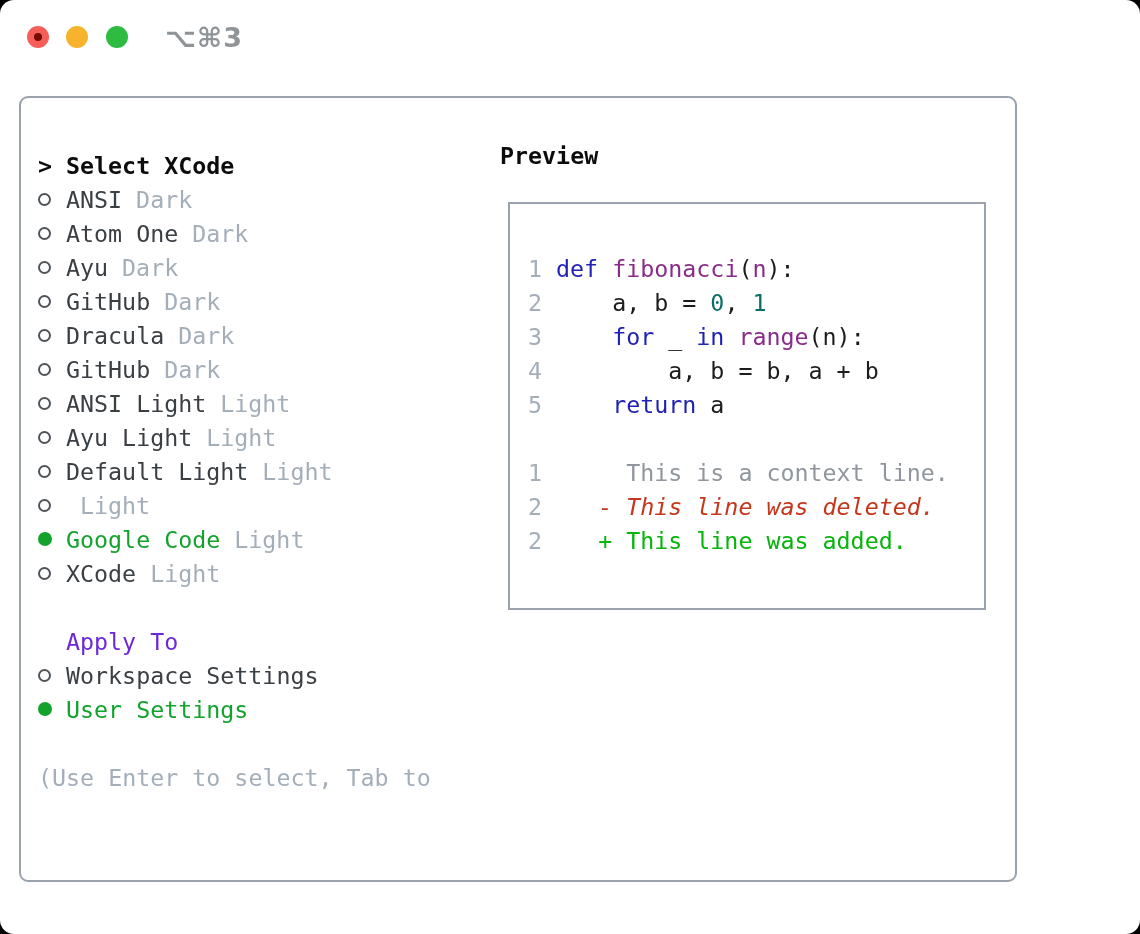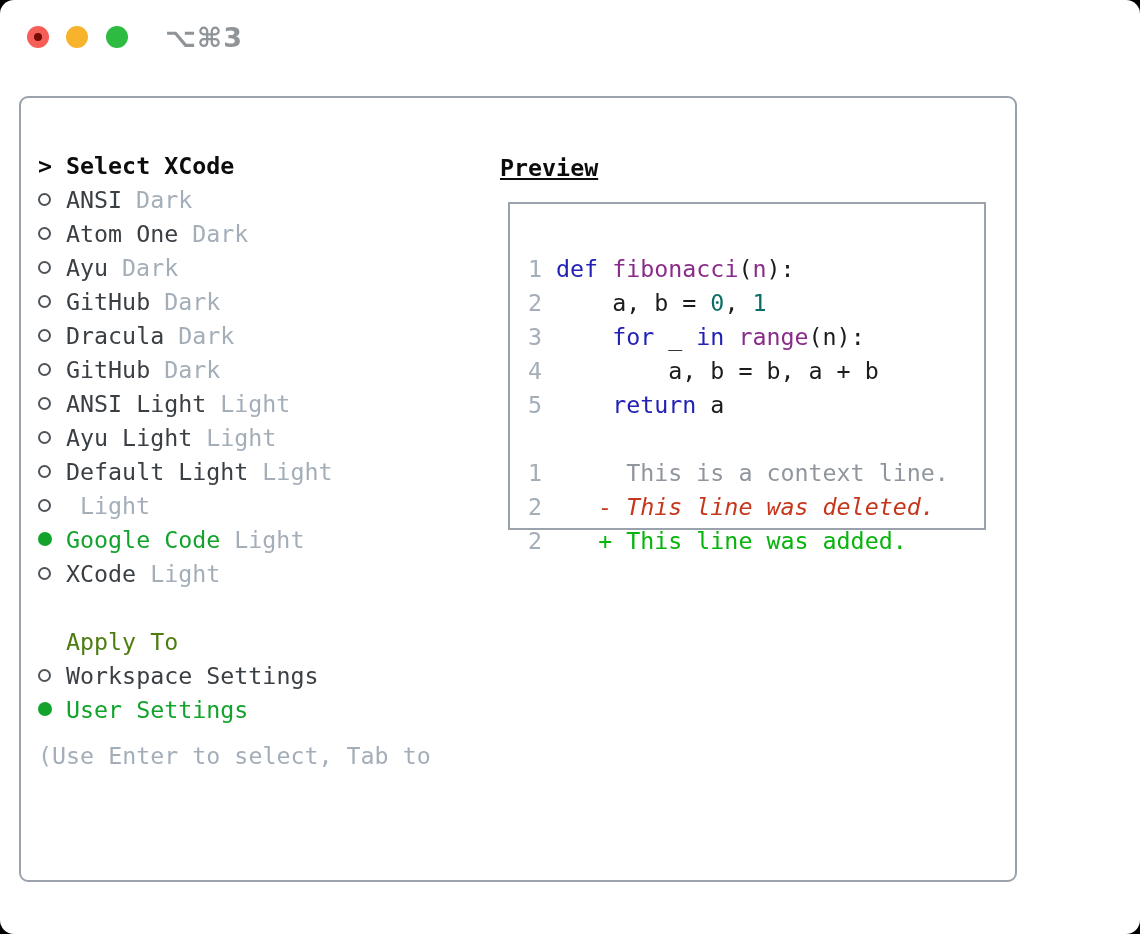--- a/index.html
+++ b/index.html
@@ -26,29 +26,29 @@
   }
   .row{height:34px;display:flex;align-items:center;font-size:23.3px;white-space:pre;}
   .marker{width:28px;flex:0 0 28px;display:flex;align-items:center;}
   .cursor{font-weight:bold;color:var(--heading);}
   .ring{display:inline-block;width:13px;height:13px;border:2px solid var(--ring);border-radius:50%;box-sizing:border-box;background:transparent;}
   .row.sel .ring{width:14px;height:14px;border:none;background:var(--green);}
   .hdr{font-weight:bold;color:var(--heading);}
   .nm{color:var(--text);}
   .row.sel .nm{color:var(--green);}
   .var{color:var(--muted);margin-left:14px;}
-  .plain{color:#4d7c0f;}
+  .plain{color:#6d28d9;}
   .muted{color:var(--muted);}
   .theme-list{position:absolute;left:17px;top:50px;}
   .apply-list{position:absolute;left:17px;top:526px;}
-  .help{position:absolute;left:17px;top:640px;}
+  .help{position:absolute;left:17px;top:662px;}
   
-  .preview-title{position:absolute;left:479px;top:52px;text-decoration:underline;}
+  .preview-title{position:absolute;left:479px;top:40px;}
   .preview-box{
-    position:absolute;left:487px;top:104px;width:478px;height:328px;
+    position:absolute;left:487px;top:104px;width:478px;height:408px;
     border:2px solid var(--border);box-sizing:border-box;background:#fff;
   }
   #code{margin:0;padding:48px 0 0 18px;font-family:inherit;font-size:23.3px;line-height:34px;}
   #code .cl{height:34px;white-space:pre;}
   .ln{color:var(--ln);}
   .tk-kw{color:var(--kw);}
   .tk-fn{color:var(--fn);}
   .tk-lit{color:var(--lit);}
   .tk-pl{color:var(--code);}
   .tk-ctx{color:var(--ctx);}

